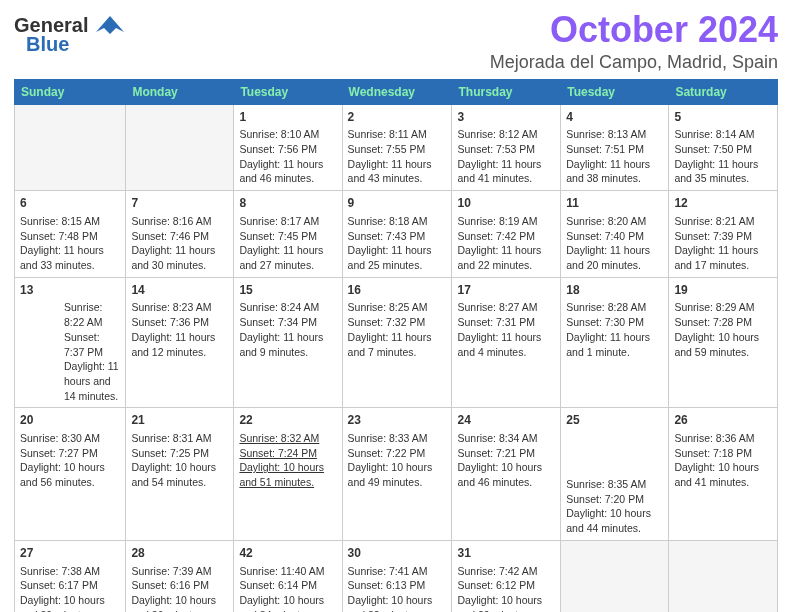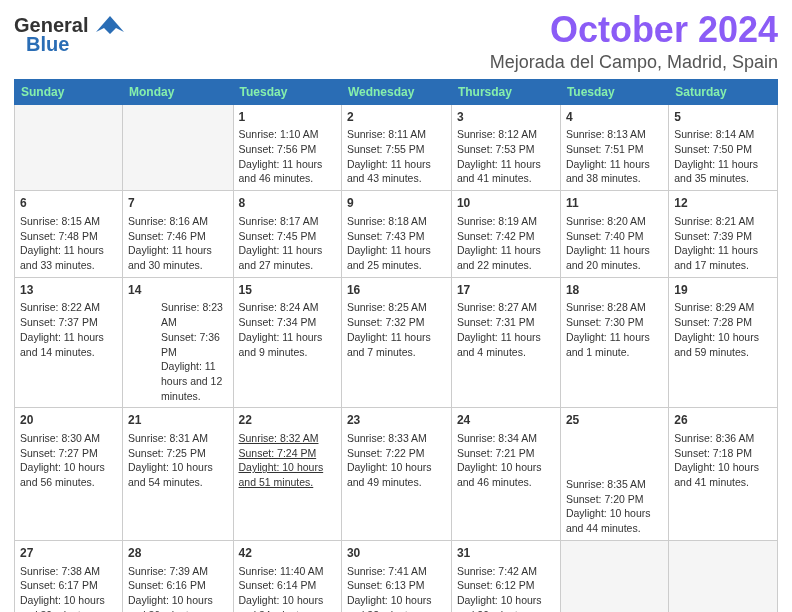--- a/index.html
+++ b/index.html
@@ -111,21 +111,21 @@
           <th>Tuesday</th>
           <th>Saturday</th>
         </tr>
     </thead>
     <tbody id="calendar-body">
     <tr>
           <td class="empty"></td>
           <td class="empty"></td>
           <td>
             <span class="day-num">1</span>
-            <div class="day-info" style="white-space: pre-line;">Sunrise: 1:10 AM
+            <div class="day-info" style="white-space: pre-line;">Sunrise: 8:10 AM
 Sunset: 7:56 PM
 Daylight: 11 hours and 46 minutes.</div>
           </td>
           <td>
             <span class="day-num">2</span>
             <div class="day-info" style="white-space: pre-line;">Sunrise: 8:11 AM
 Sunset: 7:55 PM
 Daylight: 11 hours and 43 minutes.</div>
           </td>
           <td>
@@ -187,27 +187,27 @@
           <td>
             <span class="day-num">12</span>
             <div class="day-info" style="white-space: pre-line;">Sunrise: 8:21 AM
 Sunset: 7:39 PM
 Daylight: 11 hours and 17 minutes.</div>
           </td>
         </tr>
         <tr>
           <td>
             <span class="day-num">13</span>
-            <div class="day-info" style="white-space: pre-line;">Sunrise: 8:22 AM
+            <div class="day-info" style="white-space: pre-line; margin-left: 44px;">Sunrise: 8:22 AM
 Sunset: 7:37 PM
 Daylight: 11 hours and 14 minutes.</div>
           </td>
           <td>
             <span class="day-num">14</span>
-            <div class="day-info" style="white-space: pre-line; margin-left: 33px;">Sunrise: 8:23 AM
+            <div class="day-info" style="white-space: pre-line;">Sunrise: 8:23 AM
 Sunset: 7:36 PM
 Daylight: 11 hours and 12 minutes.</div>
           </td>
           <td>
             <span class="day-num">15</span>
             <div class="day-info" style="white-space: pre-line;">Sunrise: 8:24 AM
 Sunset: 7:34 PM
 Daylight: 11 hours and 9 minutes.</div>
           </td>
           <td>

